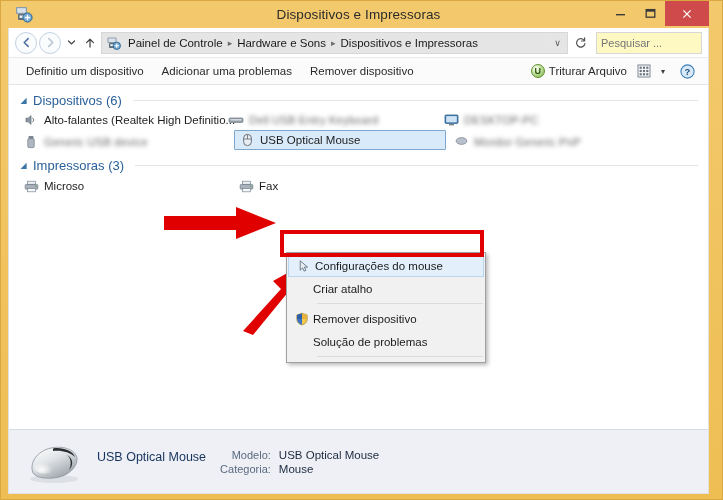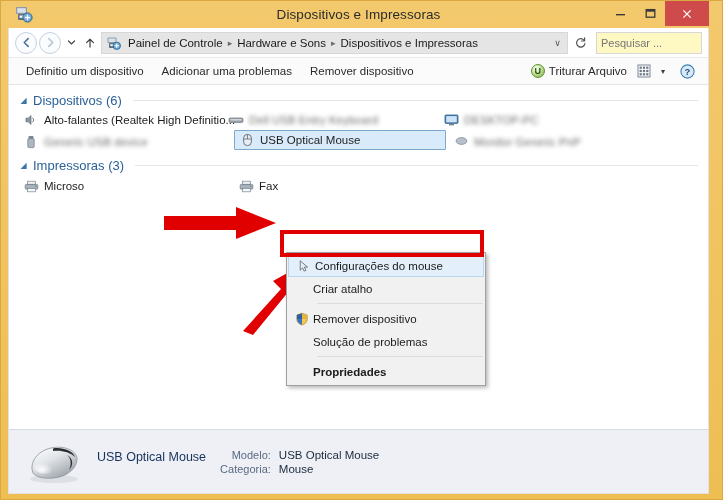--- a/index.html
+++ b/index.html
@@ -514,24 +514,20 @@
               <path d="M7 1.4 L12 3.1 L12 6.9 L7 6.9 Z" fill="#e6b43c"></path>
             </svg>
           </span>
           <span class="mi-label">Remover dispositivo</span>
         </div>
         <div class="mi">
           <span class="mi-icon"></span>
           <span class="mi-label">Solução de problemas</span>
         </div>
         <div class="sep"></div>
-        <div class="mi bold">
-          <span class="mi-icon"></span>
-          <span class="mi-label">Propriedades</span>
-        </div>
       </div>
 
       <div id="ctx-redbox"></div>
 
     </div>
 
     <div id="details">
       <svg id="details-img" viewBox="0 0 62 46">
         <defs>
           <linearGradient id="mg" x1="0" y1="0" x2="0.7" y2="1">

